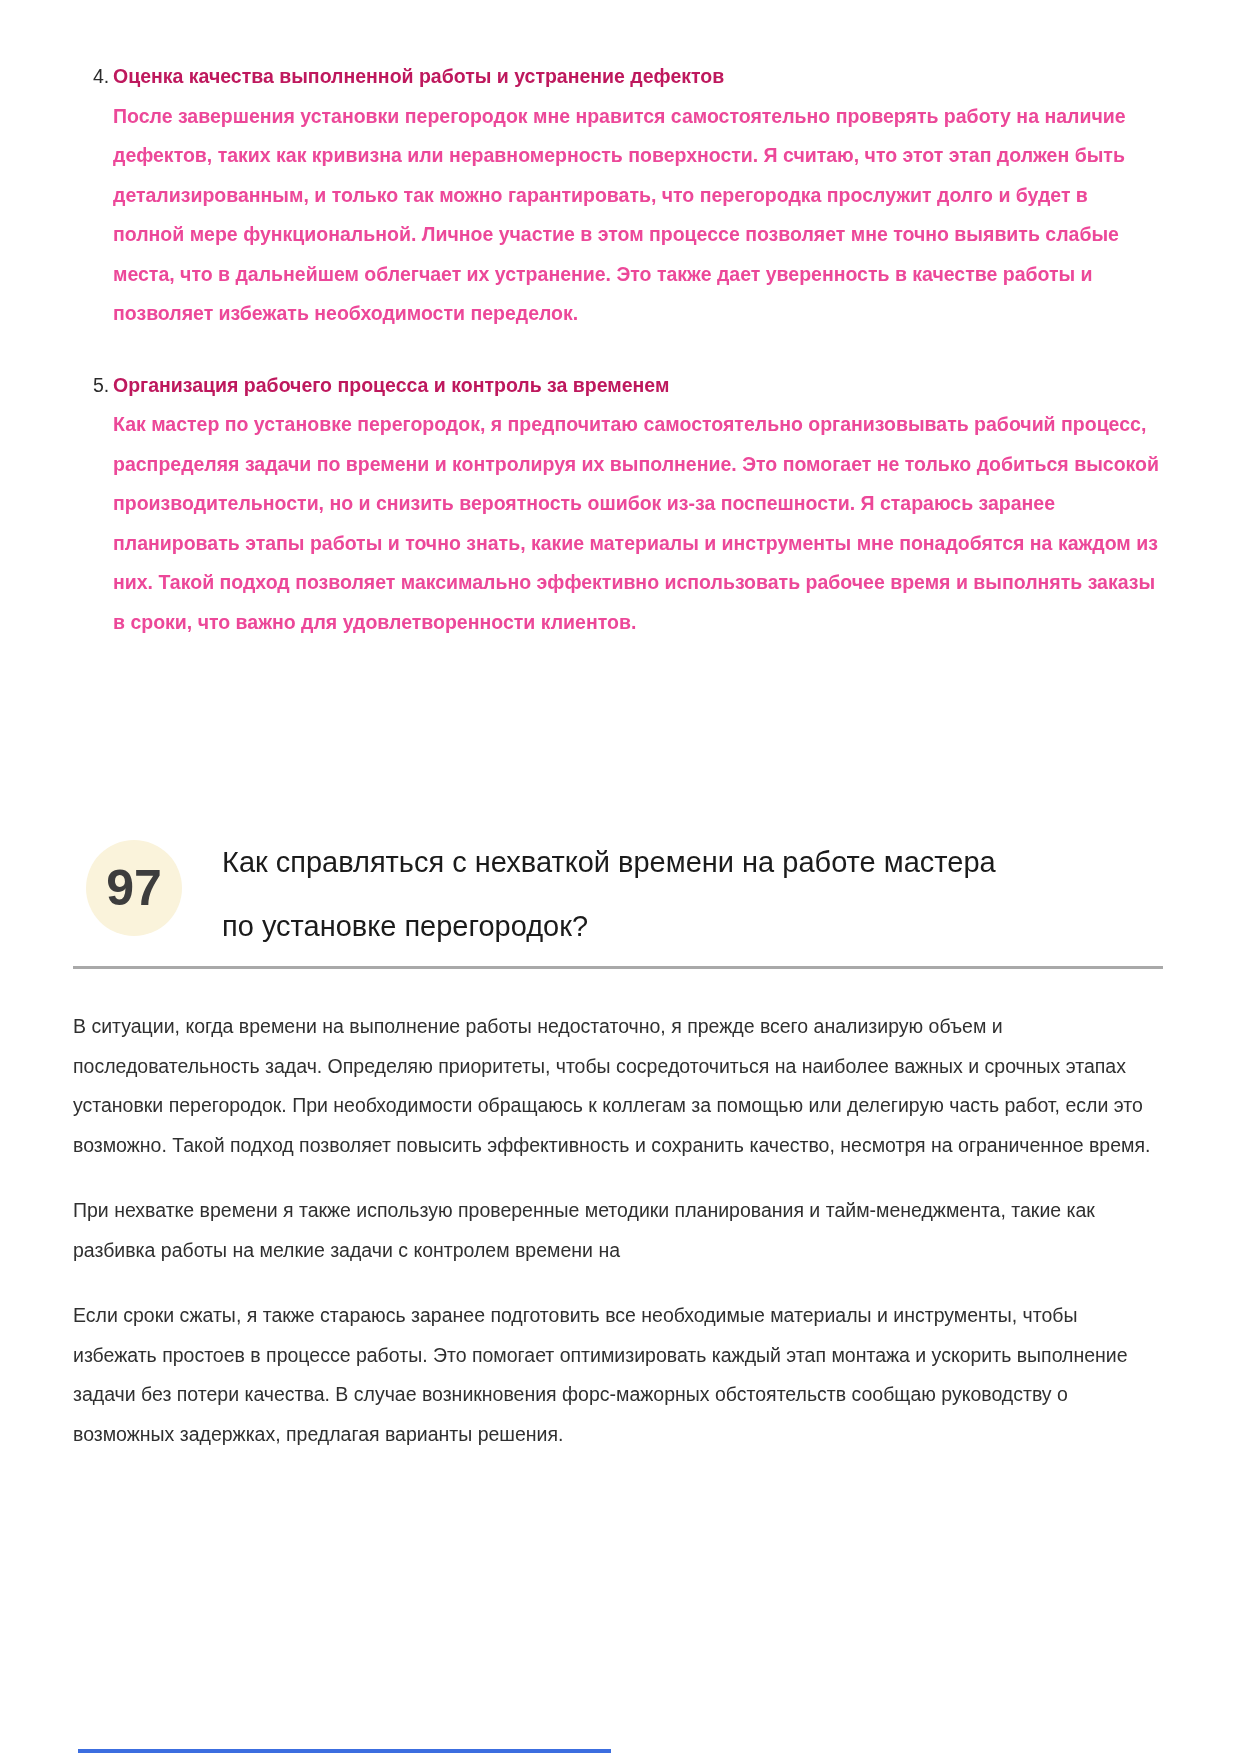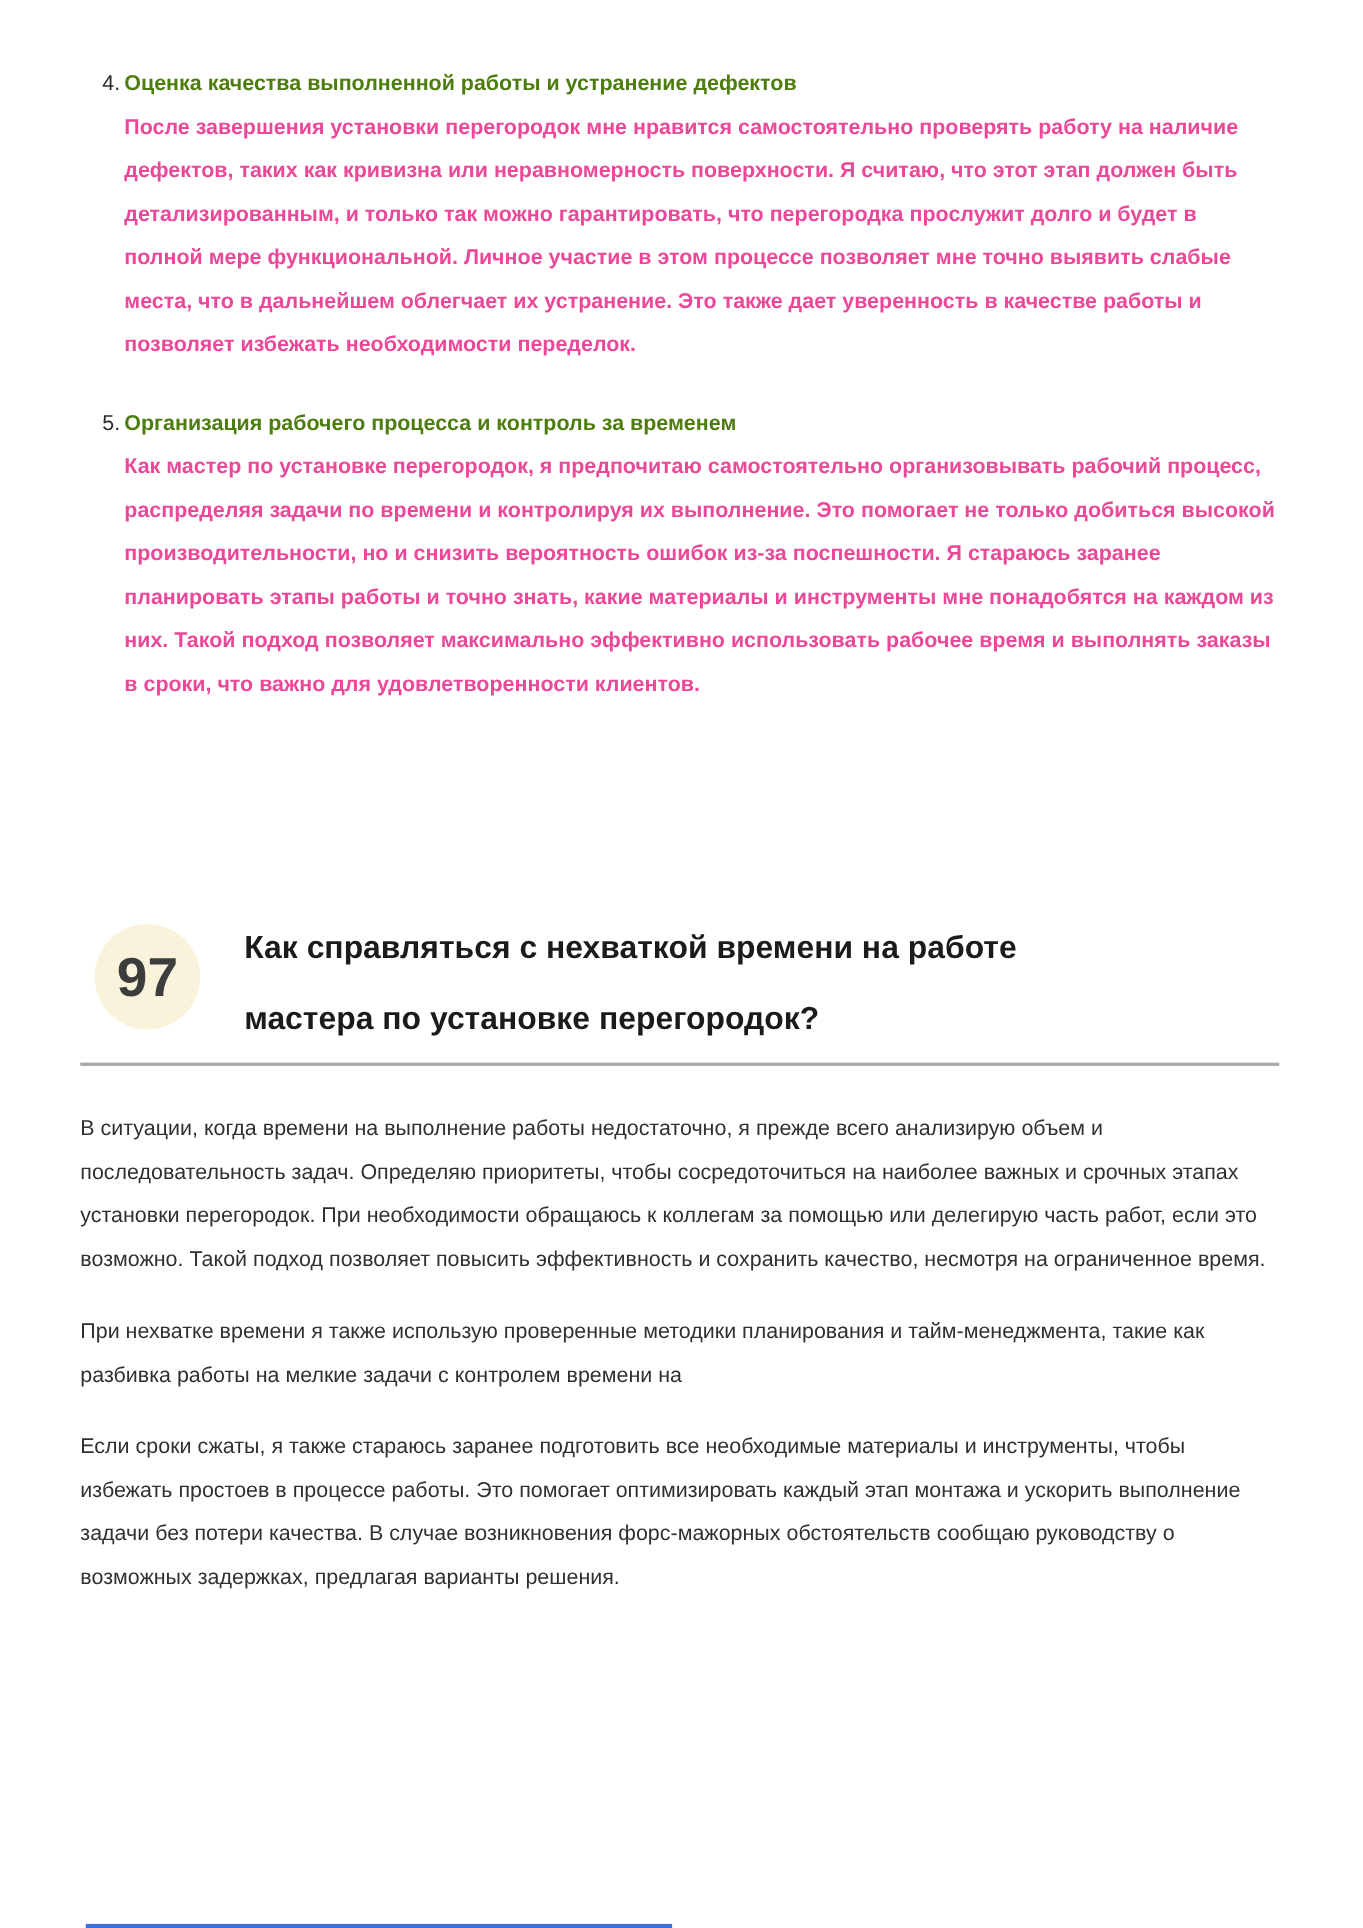--- a/index.html
+++ b/index.html
@@ -31,21 +31,21 @@
   .list-item .num {
     flex: none;
     width: 40px;
     padding-left: 20px;
     box-sizing: border-box;
     color: #2b2b2b;
   }
   .list-item .item-text { flex: 1; }
   .item-title {
     font-weight: 700;
-    color: #4d7c0f;
+    color: #be185d;
   }
   .item-body {
     color: #ec4899;
     font-weight: bold;
   }
 
   
   .question-header {
     margin-top: 188px;
     display: flex;
@@ -66,21 +66,21 @@
   .badge span {
     font-size: 50px;
     font-weight: 700;
     color: #3d3d3d;
   }
   .q-title {
     margin: 0 0 0 40px;
     max-width: 810px;
     font-size: 29px;
     line-height: 64px;
-    font-weight: 700;
+    font-weight: 400;
     color: #1b1b1b;
   }
   .divider {
     margin-top: 8px;
     height: 3px;
     background: #a9a9a9;
   }
 
   
   .answer p {

